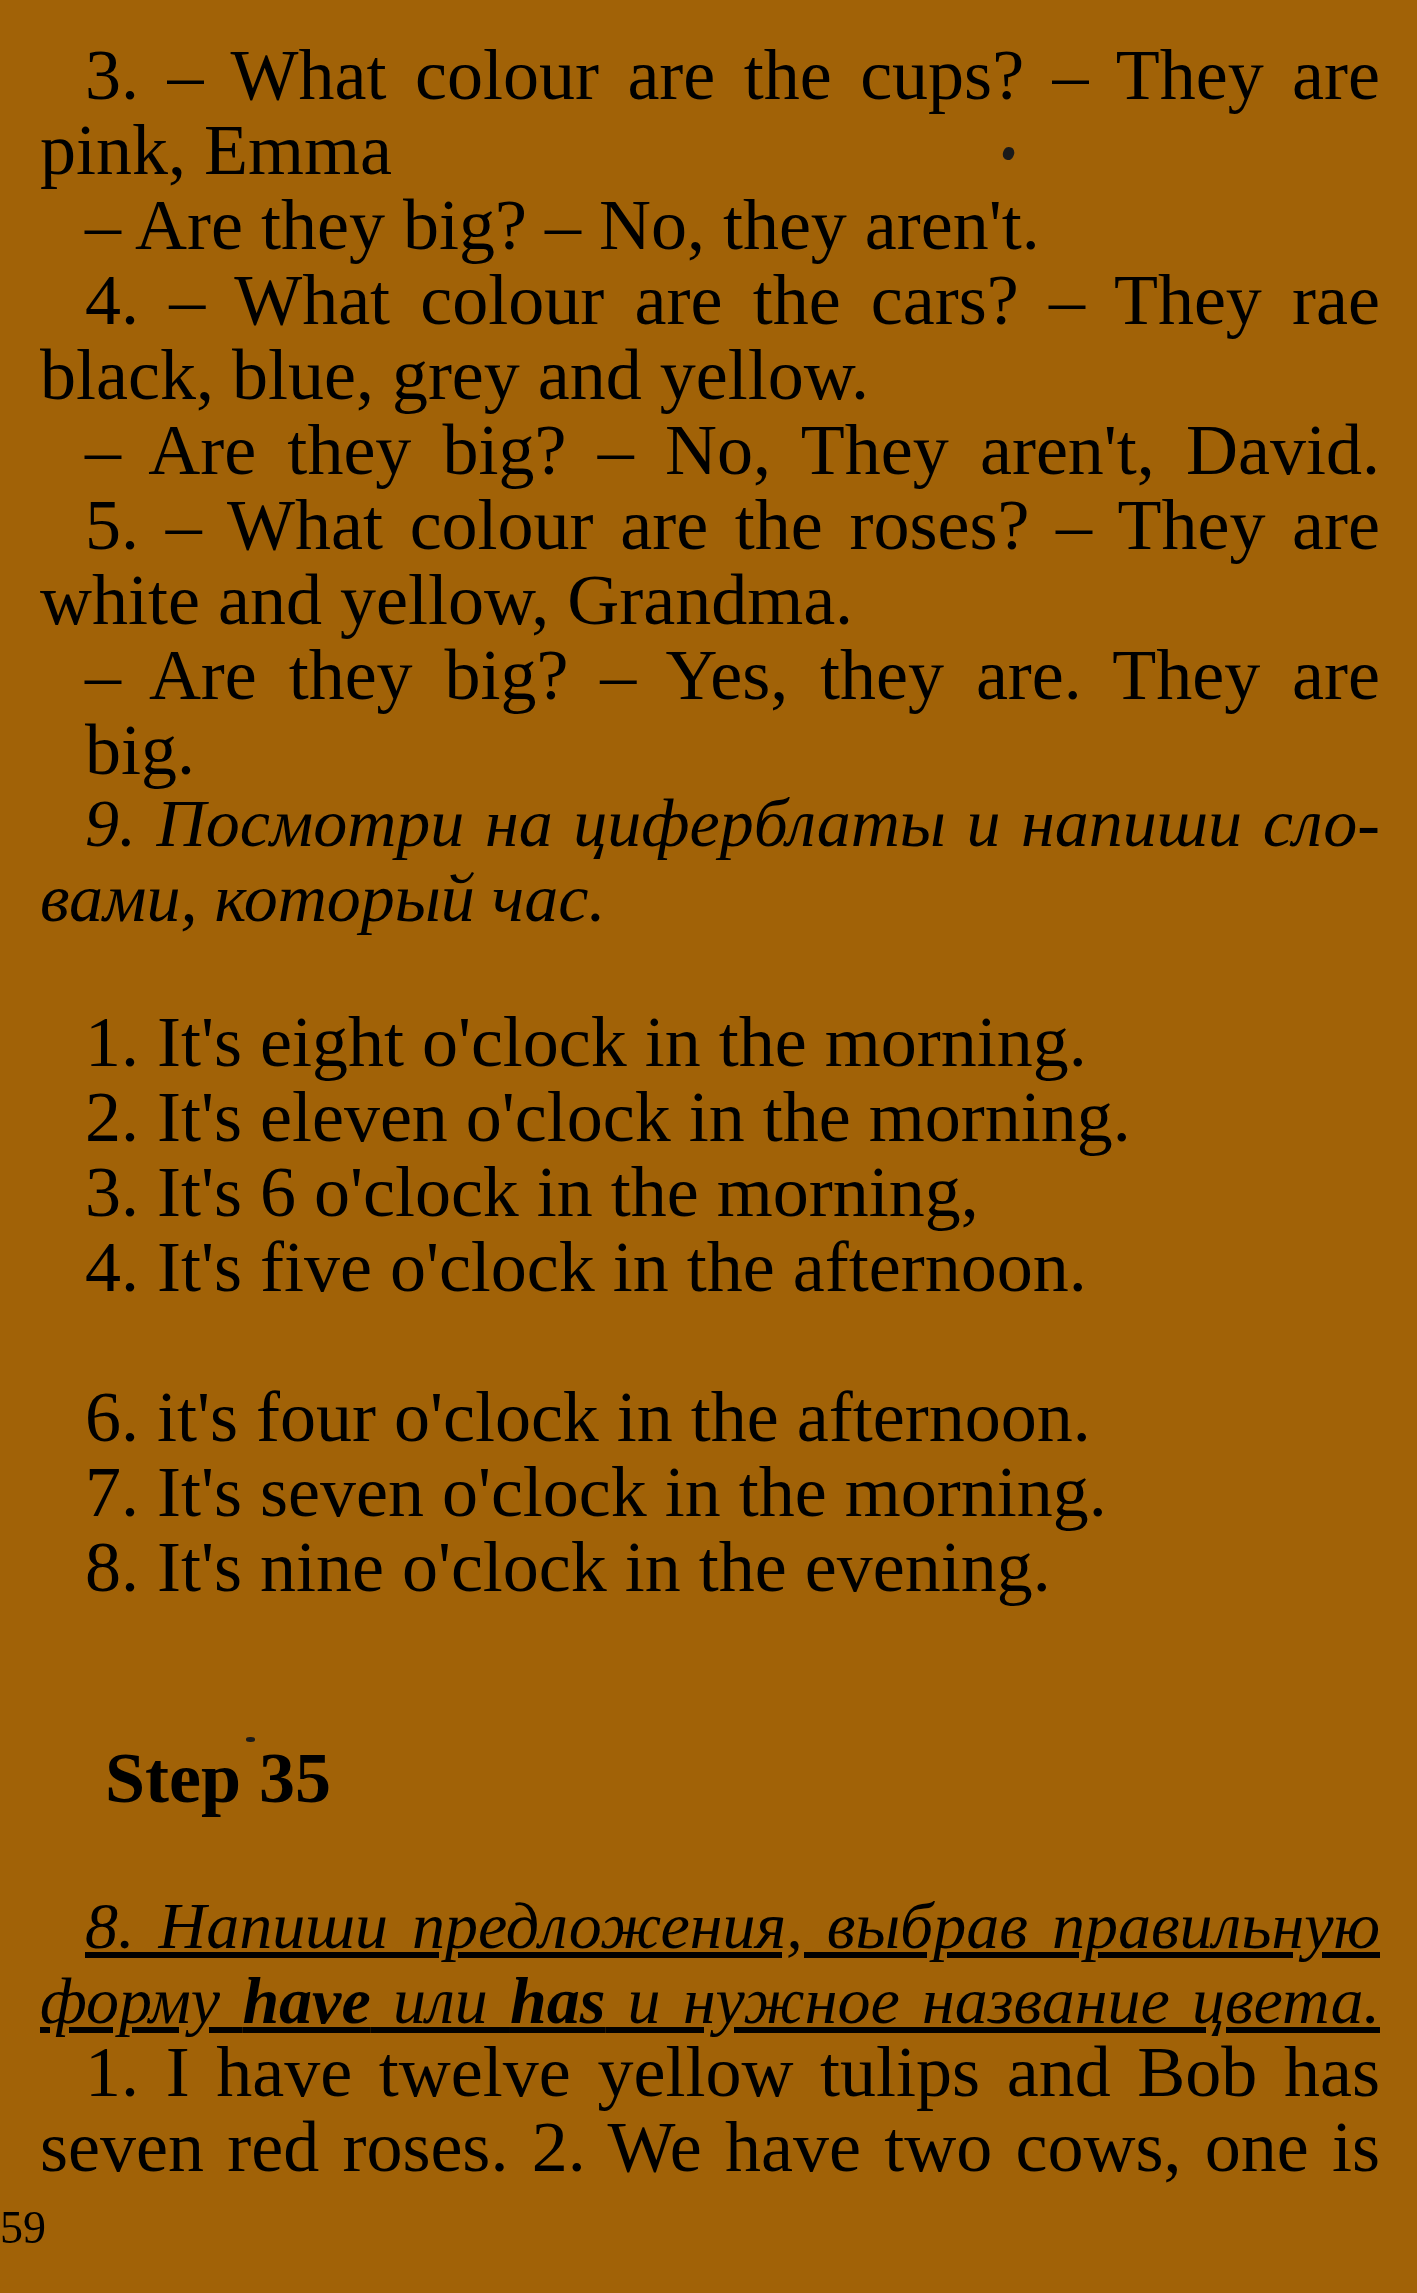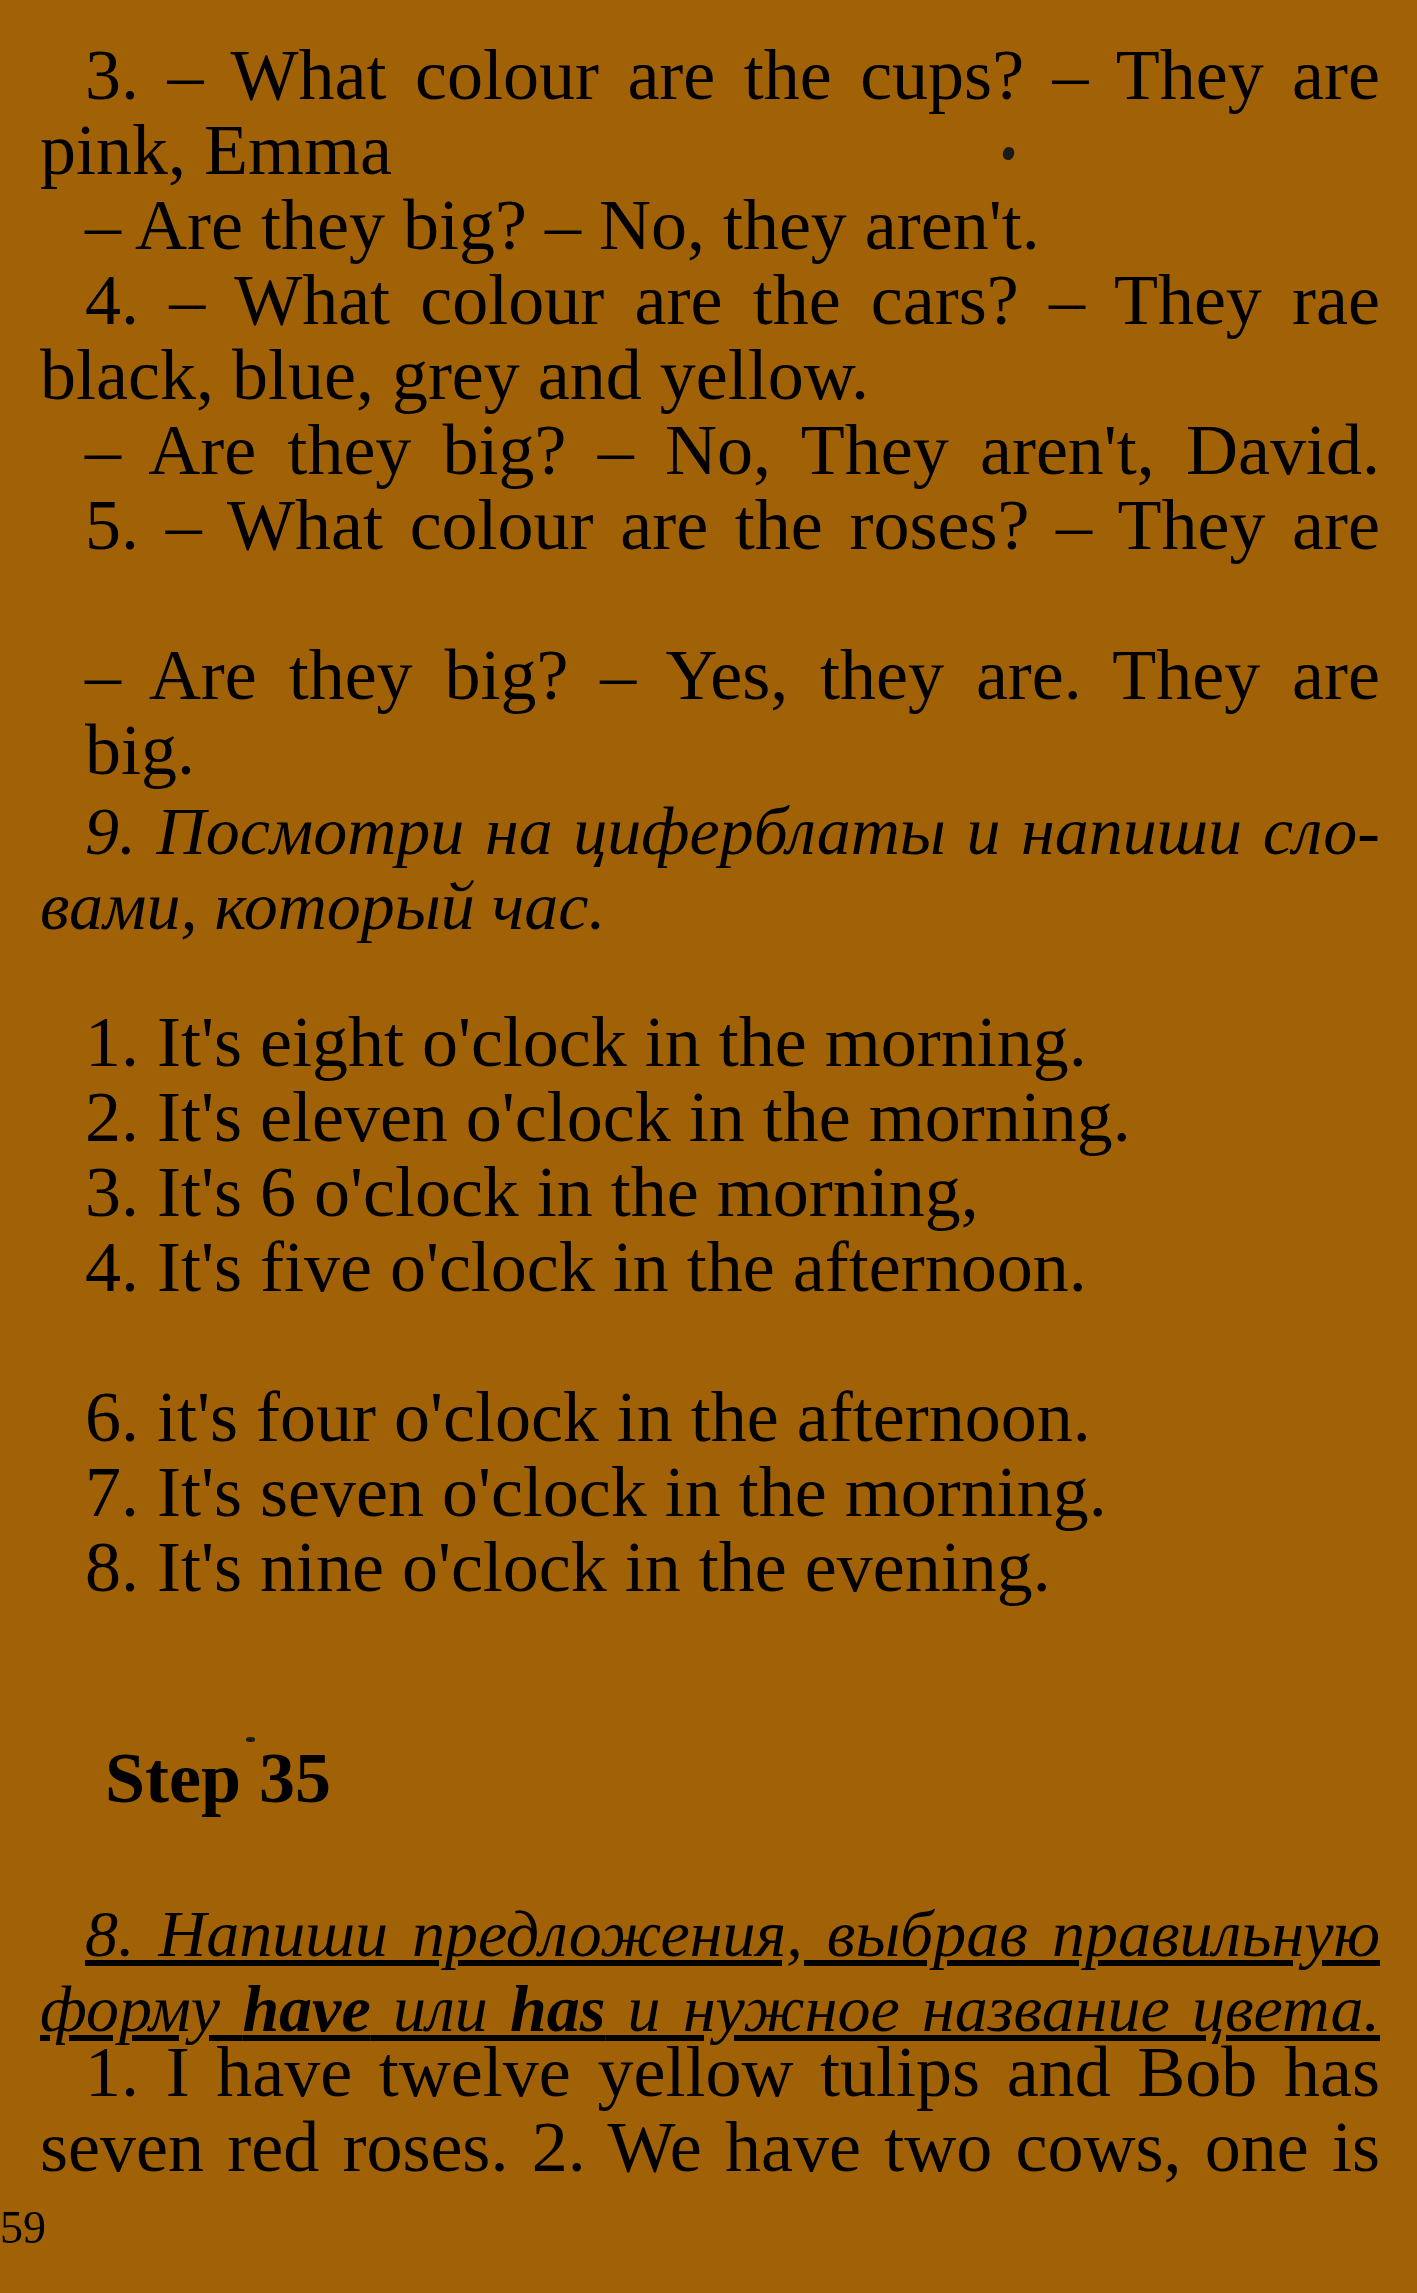--- a/index.html
+++ b/index.html
@@ -22,21 +22,20 @@
     width: 1340px;
     font-size: 72px;
     line-height: 75px;
     text-rendering: optimizeLegibility;
   }
   .ind { padding-left: 45px; width: 1295px; }
   .just { text-align: justify; text-align-last: justify; }
   .it {
     font-style: italic;
     font-size: 68px;
-    margin-top: 8px;
   }
   .it-sm { font-size: 66px; text-decoration: underline; }
   .b { font-weight: bold; }
   .step-heading {
     position: absolute;
     left: 105px;
     font-size: 72px;
     line-height: 78px;
     font-weight: bold;
   }
@@ -62,20 +61,21 @@
 
 <div class="page">
 
   <div class="ln ind just" style="top:38px">3. – What colour are the cups? – They are</div>
   <div class="ln" style="top:113px">pink, Emma</div>
   <div class="ln ind" style="top:188px">– Are they big? – No, they aren't.</div>
   <div class="ln ind just" style="top:263px">4. – What colour are the cars? – They rae</div>
   <div class="ln" style="top:338px">black, blue, grey and yellow.</div>
   <div class="ln ind just" style="top:413px">– Are they big? – No, They aren't, David.</div>
   <div class="ln ind just" style="top:488px">5. – What colour are the roses? – They are</div>
+  <div class="ln" style="top:563px">white and yellow, Grandma.</div>
   <div class="ln ind just" style="top:638px">– Are they big? – Yes, they are. They are big.</div>
 
   <div class="ln it ind just" style="top:786px">9. Посмотри на циферблаты и напиши сло-</div>
   <div class="ln it" style="top:861px">вами, который час.</div>
 
   <div class="ln ind" style="top:1005px">1. It's eight o'clock in the morning.</div>
   <div class="ln ind" style="top:1080px">2. It's eleven o'clock in the morning.</div>
   <div class="ln ind" style="top:1155px">3. It's 6 o'clock in the morning,</div>
   <div class="ln ind" style="top:1230px">4. It's five o'clock in the afternoon.</div>
   <div class="ln ind" style="top:1380px">6. it's four o'clock in the afternoon.</div>

